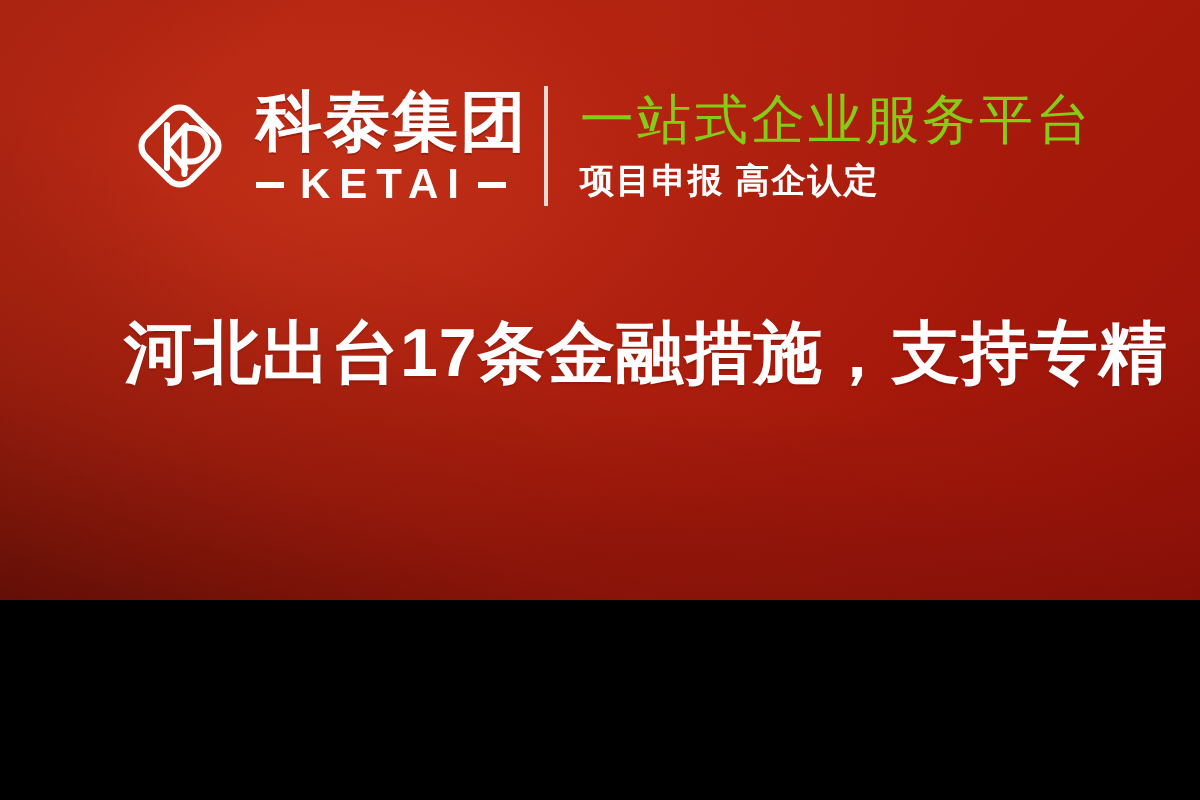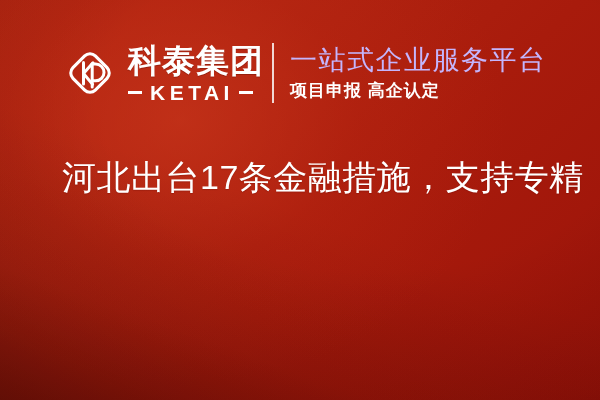--- a/index.html
+++ b/index.html
@@ -4,21 +4,21 @@
 <title>Ketai Group Banner</title>
 <style>
   * { margin:0; padding:0; box-sizing:border-box; }
   html, body {
     width:600px; height:400px;
     font-family:"Liberation Sans","DejaVu Sans",sans-serif;
     overflow:hidden; background:#000;
   }
   #banner {
     position:relative;
-    width:600px; height:400px;
+    width:600px; height:300px;
     overflow:hidden;
     background:#a81c0d;
   }
   
   #bg-base {
     position:absolute; inset:0;
     background:linear-gradient(135deg,
         #b52712 0%,
         #b02310 28%,
         #a81b0c 58%,
@@ -108,21 +108,21 @@
 
   #tagline-block {
     display:flex; flex-direction:column;
     justify-content:center;
     height:64px;
   }
   #tagline-main {
     font-size:27px;
     font-weight:300;
     letter-spacing:1.5px;
-    color:#c4b5fd;
+    color:#84cc16;
     line-height:1.12;
     white-space:nowrap;
   }
   #tagline-sub {
     margin-top:7px;
     font-size:17px;
     font-weight:700;
     letter-spacing:1px;
     color:#ffffff;
     line-height:1.1;
@@ -130,21 +130,21 @@
   }
 
   
   #headline {
     position:absolute;
     left:62px; top:152px;
     width:516px;
   }
   .headline-line {
     font-size:34px;
-    font-weight:400;
+    font-weight:700;
     color:#ffffff;
     line-height:50px;
     letter-spacing:0.5px;
     white-space:nowrap;
     text-shadow:0 1px 1px rgba(80,6,0,0.22);
   }
 </style>
 </head>
 <body>
 

